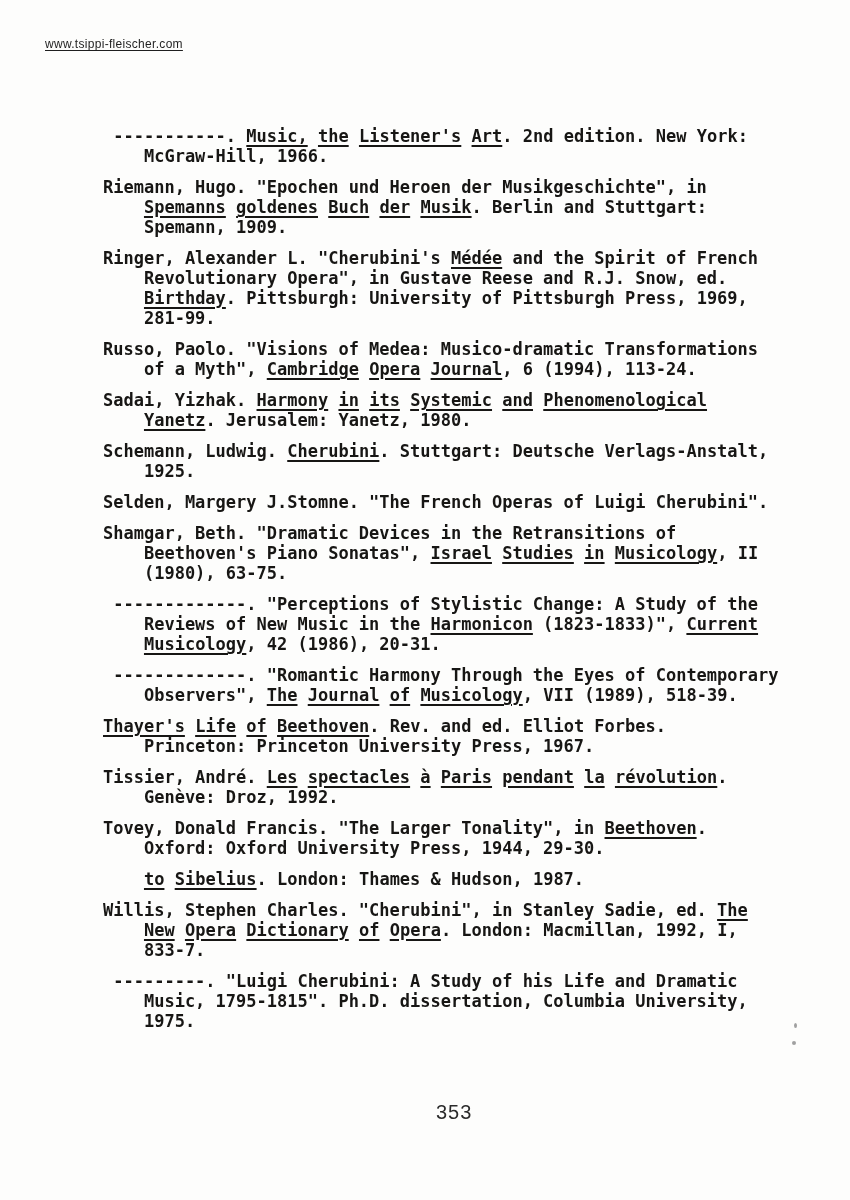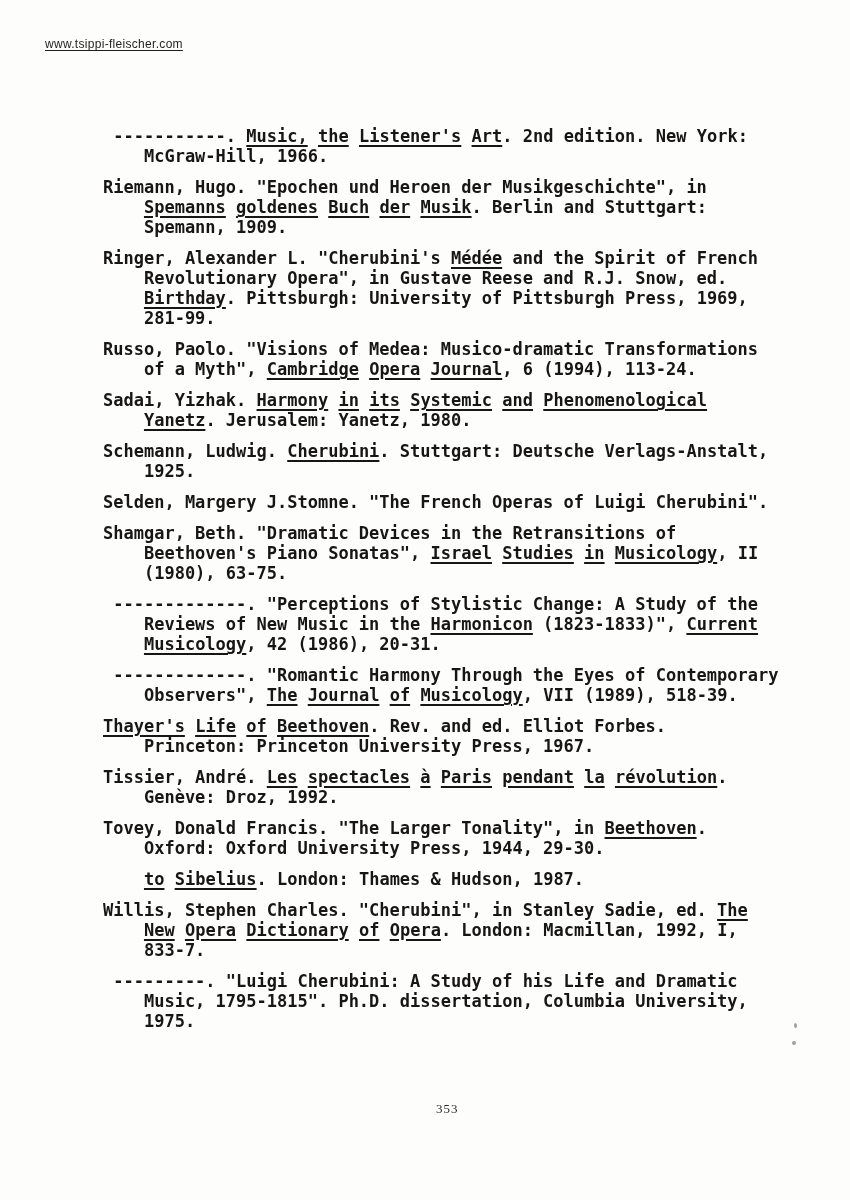--- a/index.html
+++ b/index.html
@@ -44,22 +44,22 @@
   }
   .u {
     text-decoration: underline;
     text-decoration-thickness: 2px;
     text-underline-offset: 3px;
   }
   .page-number {
     position: absolute;
     left: 436px;
     top: 1101px;
-    font-family: Liberation Serif, serif;
-    font-size: 13px;
+    font-family: Liberation Sans, sans-serif;
+    font-size: 20px;
     letter-spacing: 1px;
     color: #2b2b2b;
   }
   .artifact {
     position: absolute;
     background: #6f6f6f;
     border-radius: 50%;
     opacity: 0.65;
   }
   .artifact.a1 { left: 794px; top: 1023px; width: 3px; height: 5px; }

